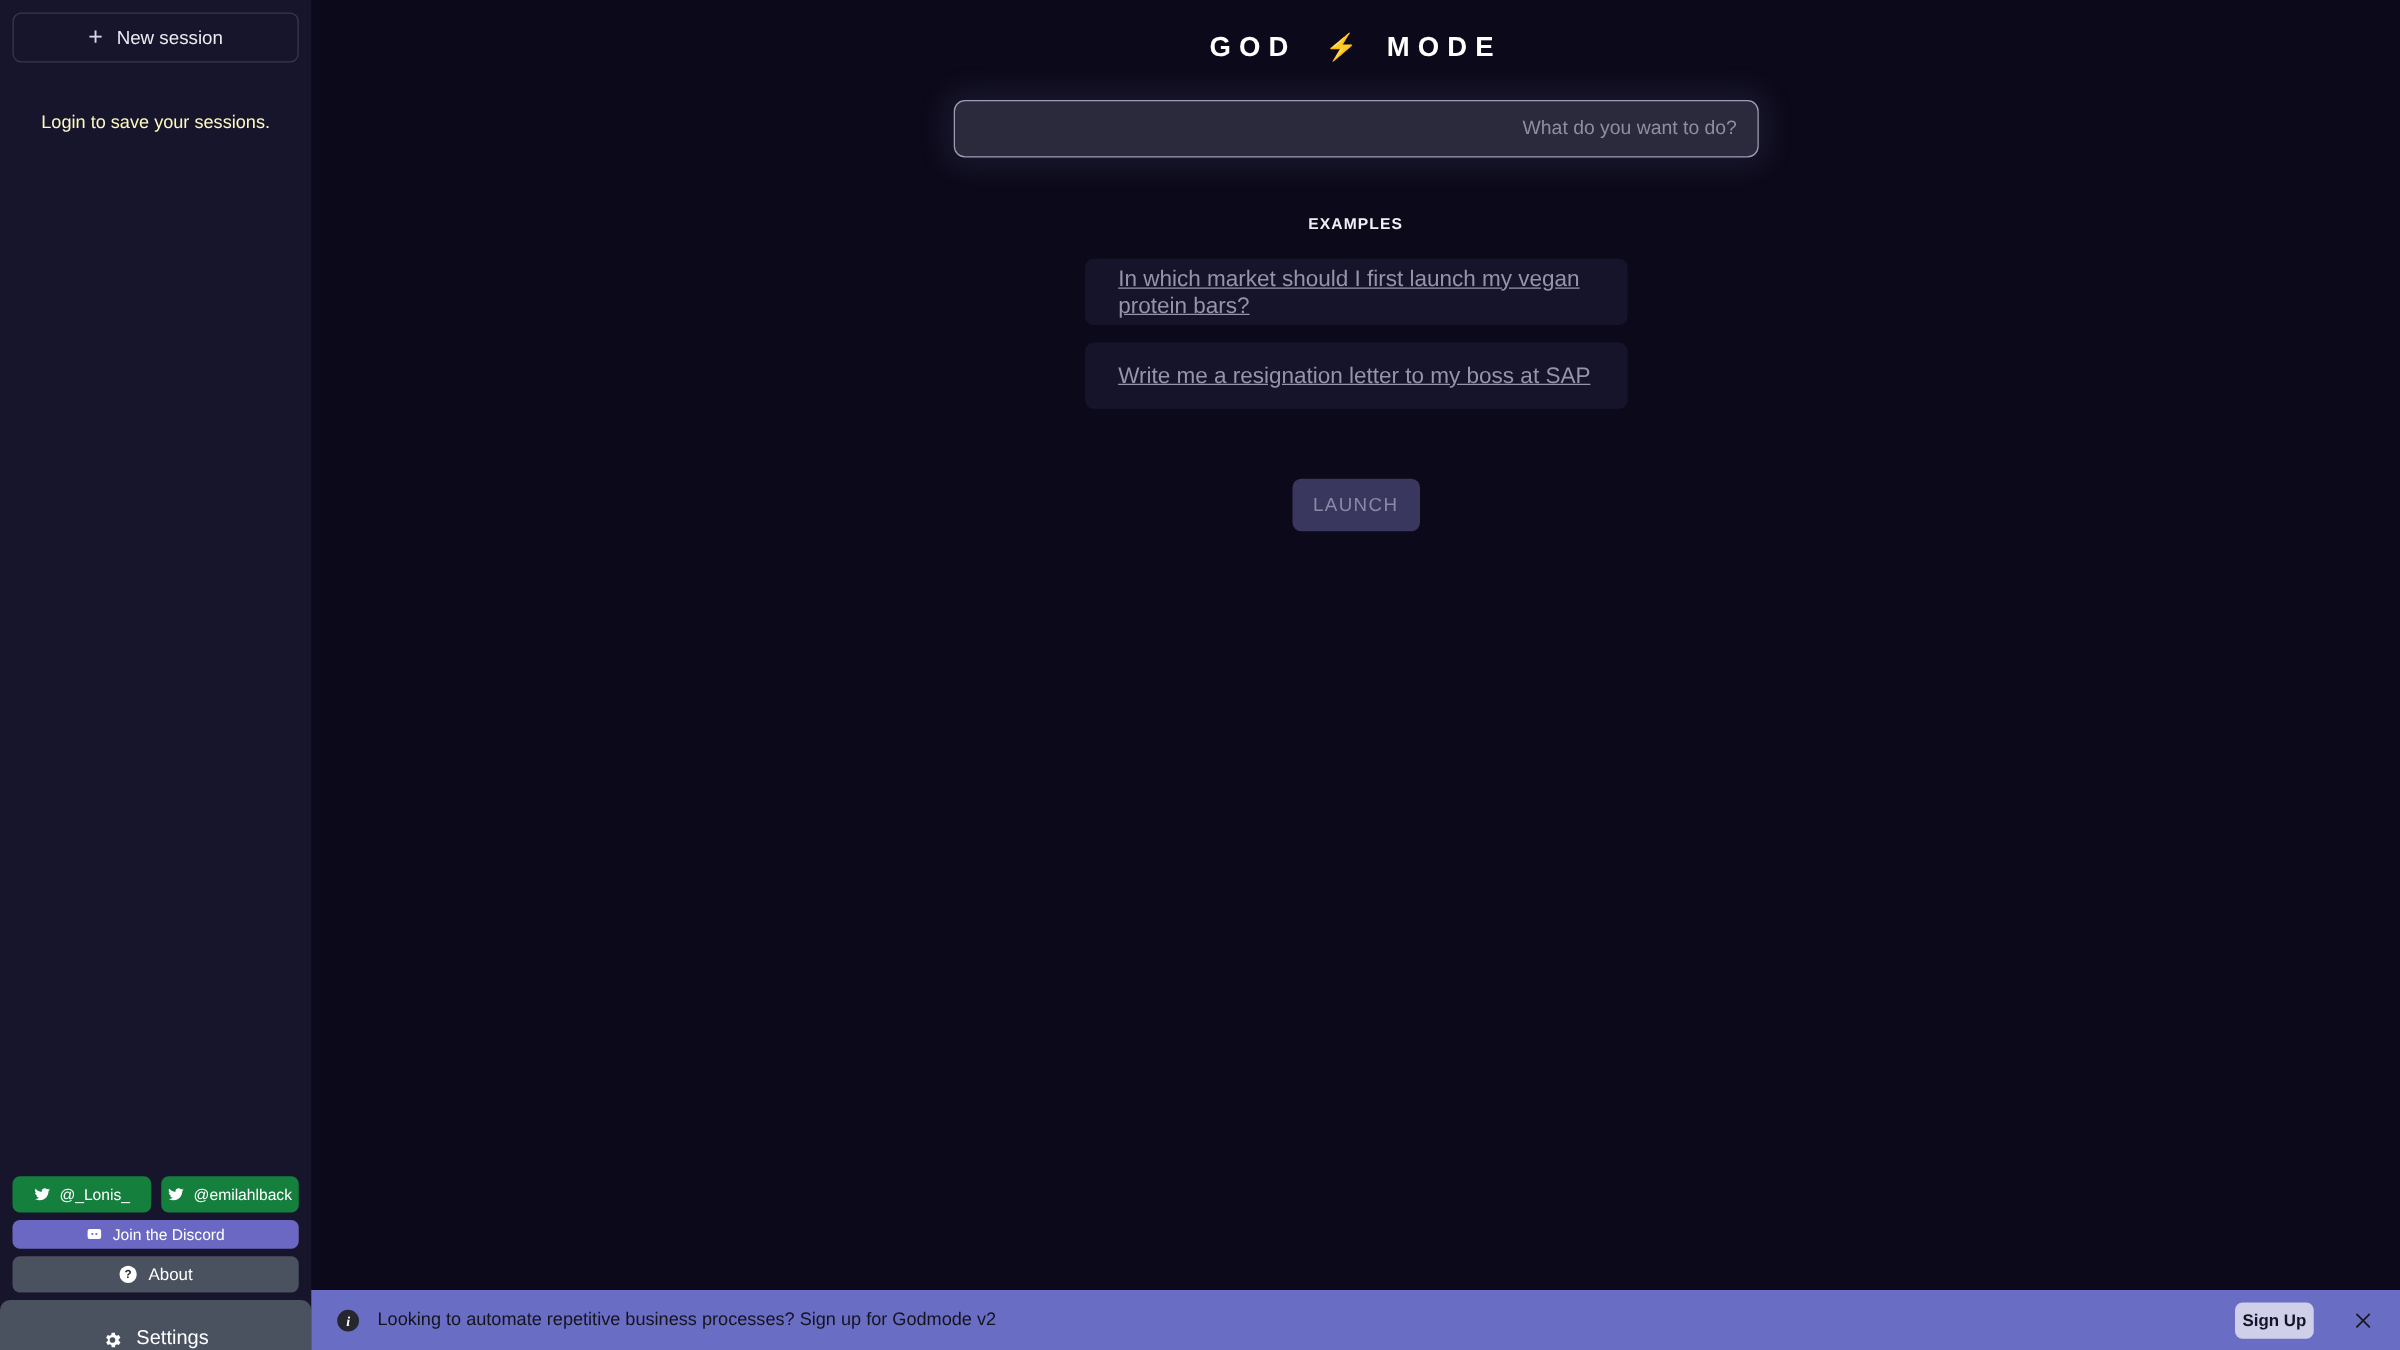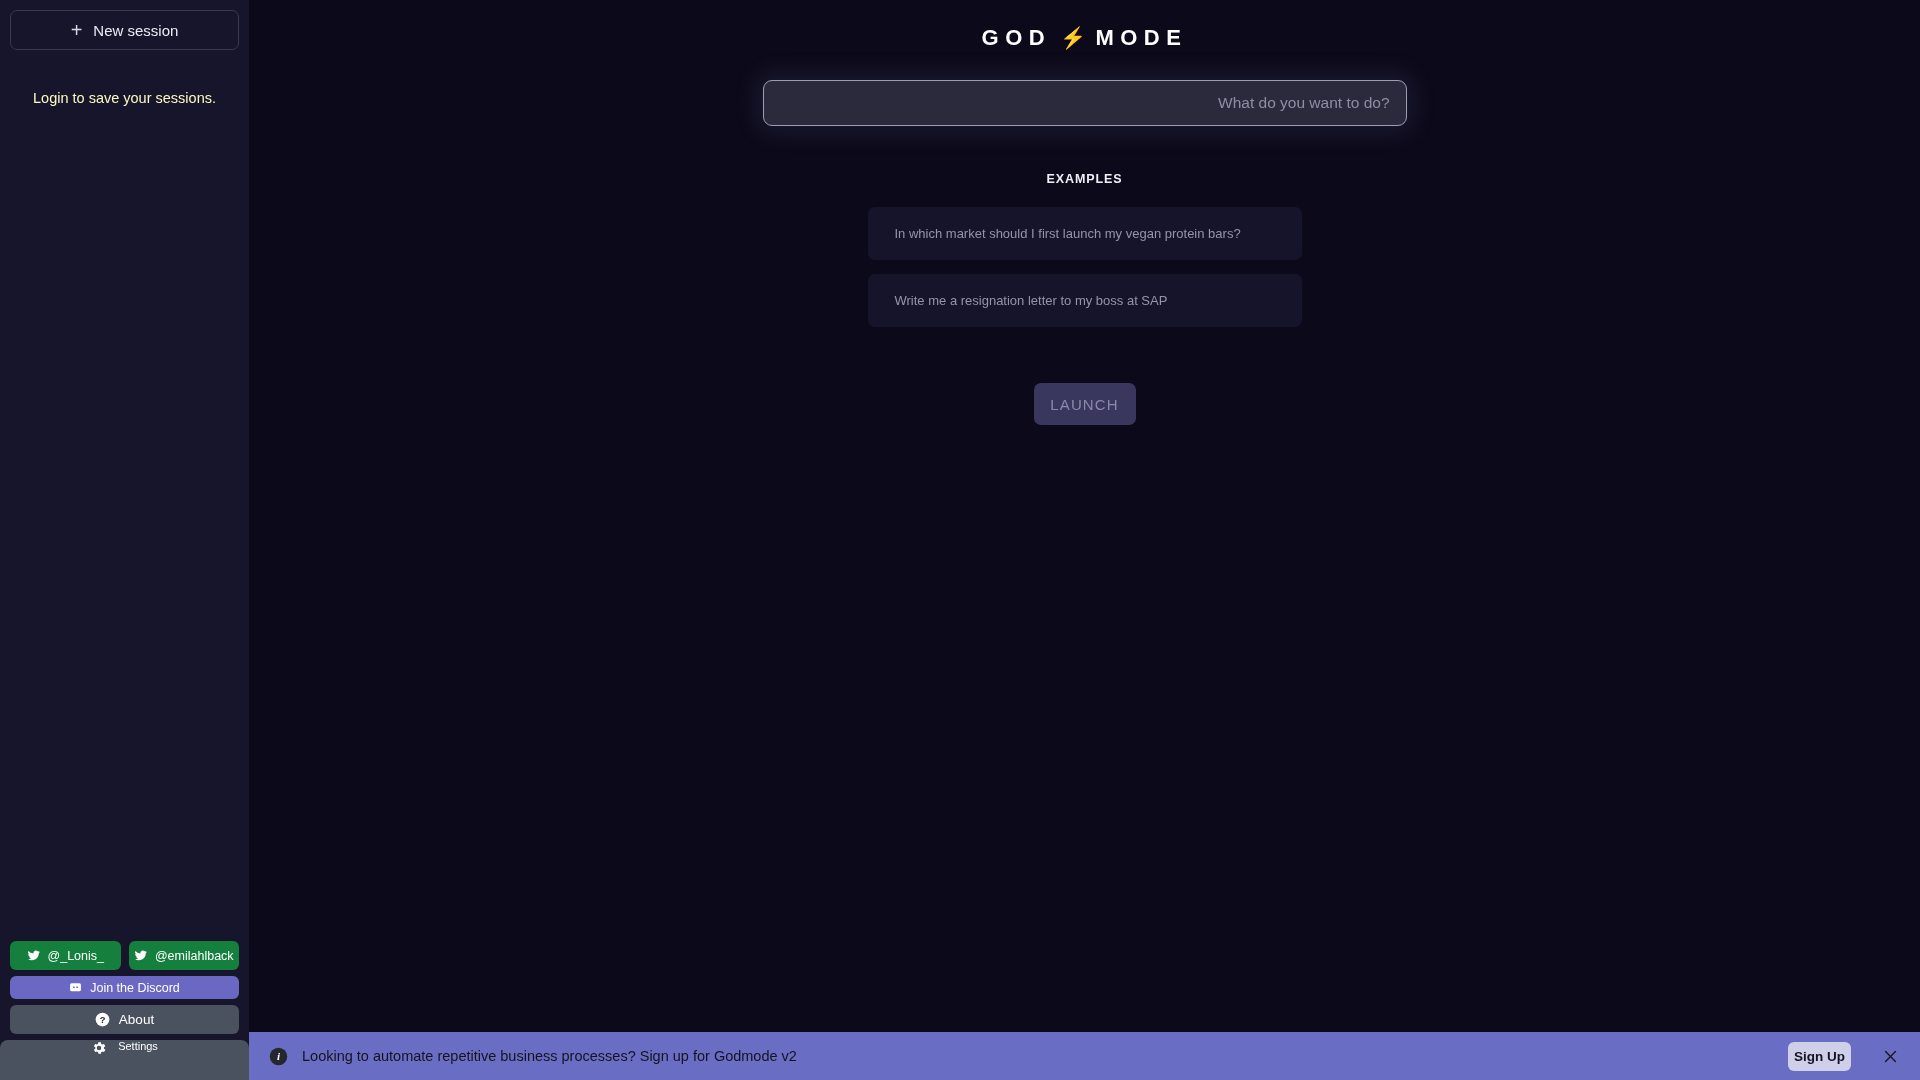--- a/index.html
+++ b/index.html
@@ -121,23 +121,23 @@
     font-family: inherit;
   }
 
   #settings-btn {
     height: 40px;
     margin: 0 -10px;
     border-radius: 8px 8px 0 0;
     background: #4a515f;
     border: none;
     color: #ffffff;
-    font-size: 11px;
-    display: flex;
-    align-items: flex-start;
+    font-size: 16px;
+    display: flex;
+    align-items: flex-end;
     justify-content: center;
     gap: 11px;
     cursor: pointer;
     font-family: inherit;
   }
 
   .ico { display: inline-flex; align-items: center; justify-content: center; }
 
   
   #main {
@@ -151,21 +151,21 @@
   }
 
   #app-title {
     margin-top: 25px;
     font-size: 22px;
     font-weight: 700;
     letter-spacing: 6.5px;
     color: #ffffff;
     display: flex;
     align-items: center;
-    gap: 9px;
+    gap: 23px;
     white-space: nowrap;
   }
   #app-title .bolt {
     font-size: 21px;
     letter-spacing: 0;
   }
 
   #prompt-wrap {
     margin-top: 29px;
     width: 644px;
@@ -202,23 +202,24 @@
     flex-direction: column;
     gap: 14px;
   }
   .example-card {
     height: 53px;
     border-radius: 7px;
     background: #16142b;
     display: flex;
     align-items: center;
     padding: 0 27px;
-    font-size: 13px;
+    font-size: 18px;
     color: #9693ab;
     cursor: pointer;
+    text-decoration: underline;
   }
 
   #launch-btn {
     margin-top: 56px;
     width: 102px;
     height: 42px;
     border-radius: 7px;
     background: #39375e;
     border: none;
     color: #8b88a8;

